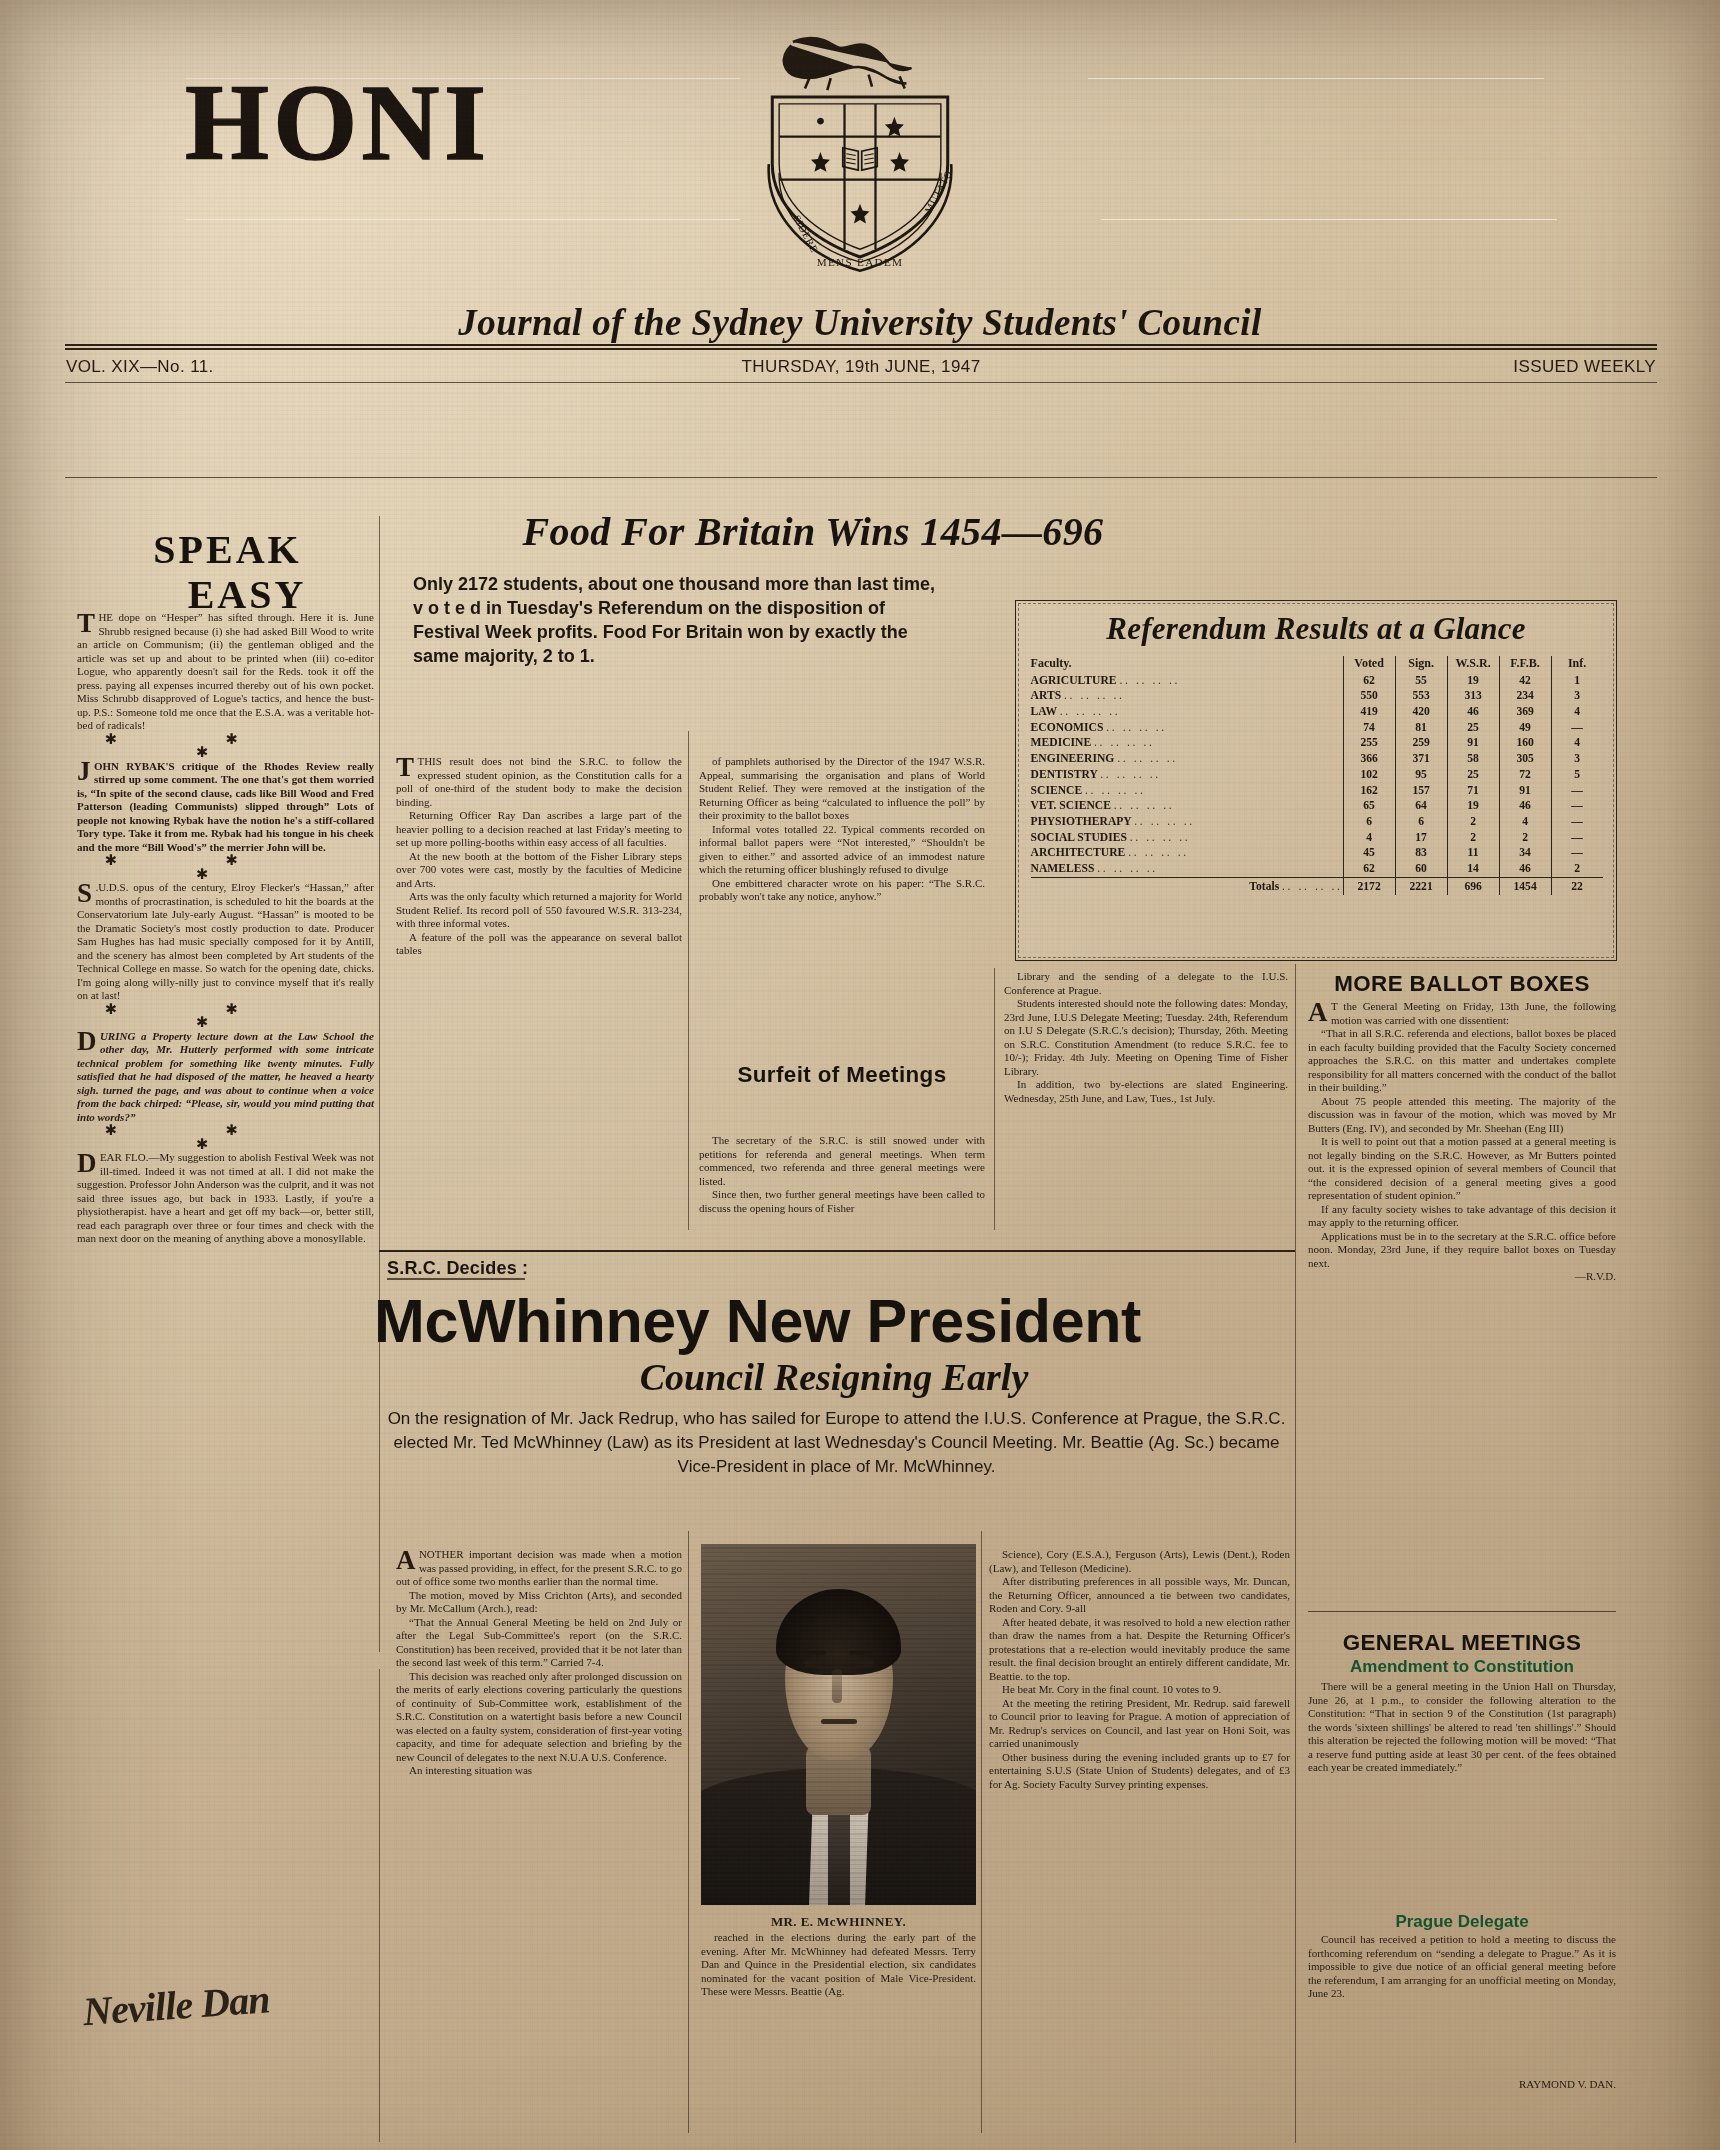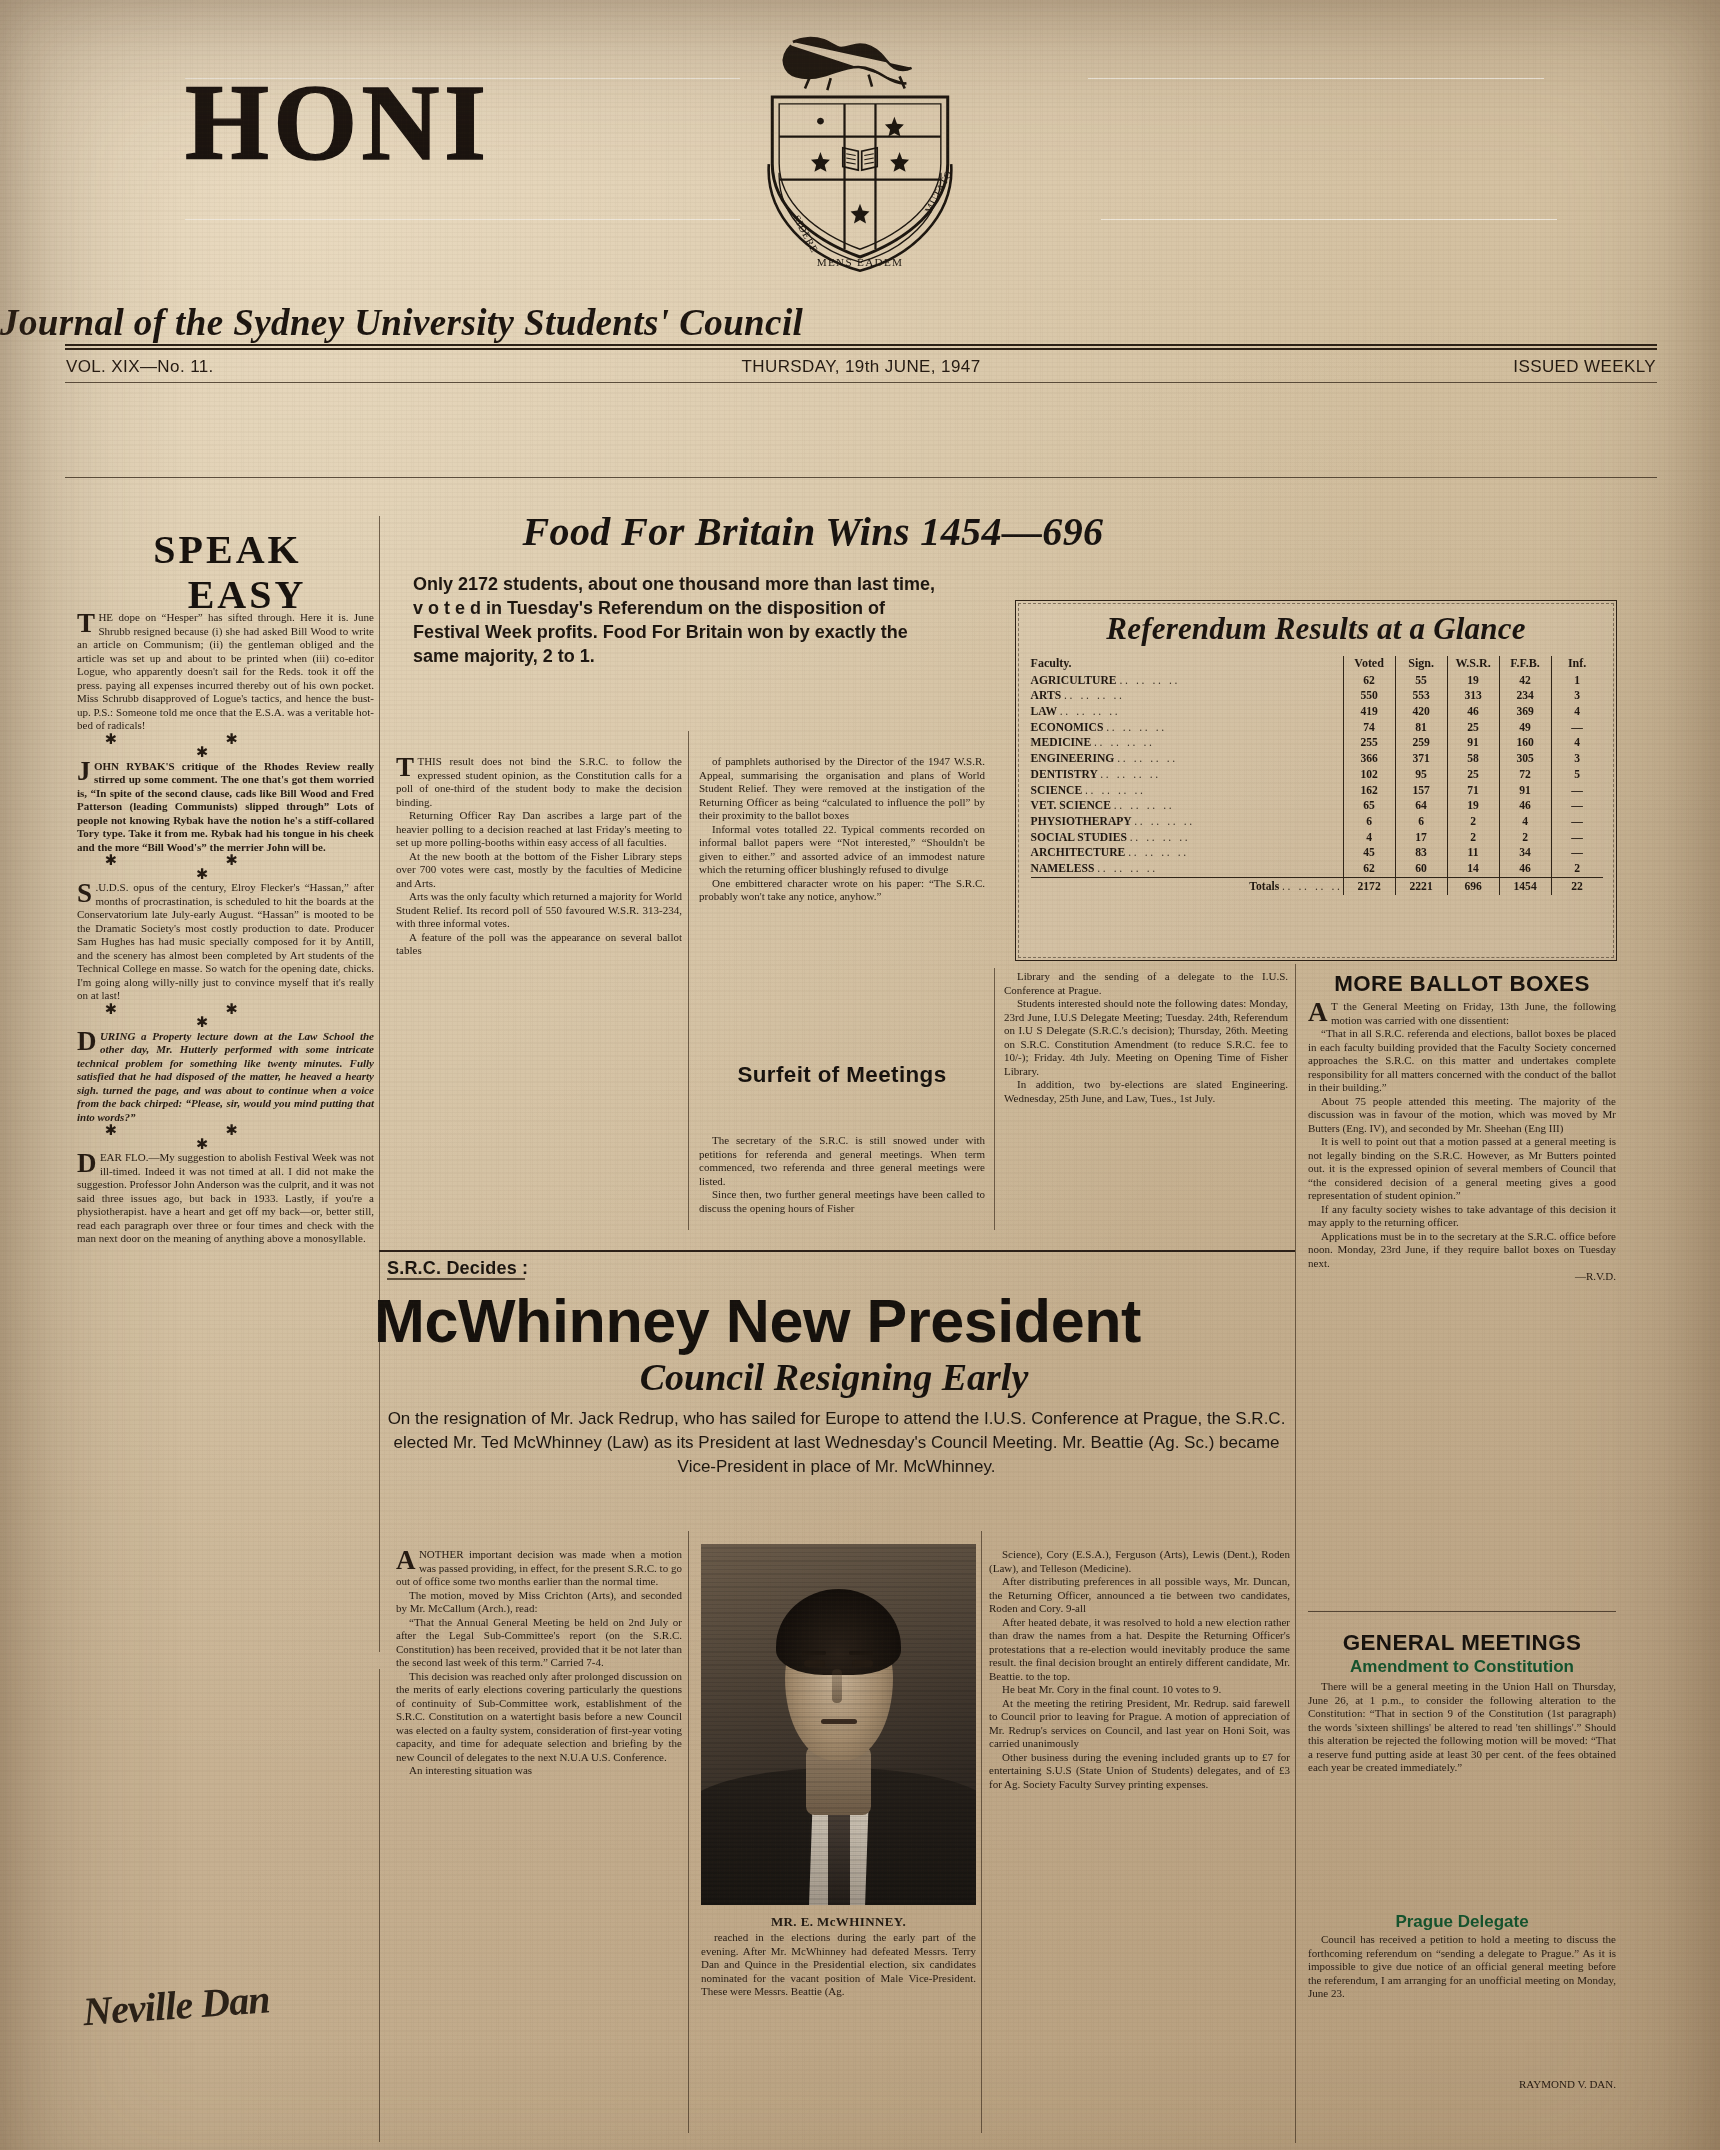--- a/index.html
+++ b/index.html
@@ -61,21 +61,21 @@
     -webkit-text-stroke:1.3px #1b1410;
     line-height:108px;
   }
   .honi{left:185px;}
   .soit{left:1088px;}
   .mast-rule{position:absolute;height:1.3px;background:#f3ece0;}
   .crest{
     position:absolute;left:731px;top:8.6px;width:258px;height:241px;
   }
   .subtitle{
-    position:absolute;left:0;top:275px;width:1720px;text-align:left;
+    position:absolute;left:0;top:275px;width:1720px;text-align:center;
     font-family:"Liberation Serif", serif;font-style:italic;font-weight:700;
     font-size:37px;color:#1c1510;letter-spacing:0.4px;
   }
   .rule-dbl{position:absolute;left:65px;width:1592px;}
   .rule-dbl i{display:block;background:#2a2016;}
 
   #infoline{position:absolute;left:65px;top:357px;width:1592px;height:26px;
     font-family:"Liberation Sans",sans-serif;font-size:17px;color:#241a12;}
   #infoline .lf{position:absolute;left:0.9px;top:0;letter-spacing:0.4px;}
   #infoline .ct{position:absolute;left:0;width:1592px;text-align:center;top:0;letter-spacing:0.4px;}

